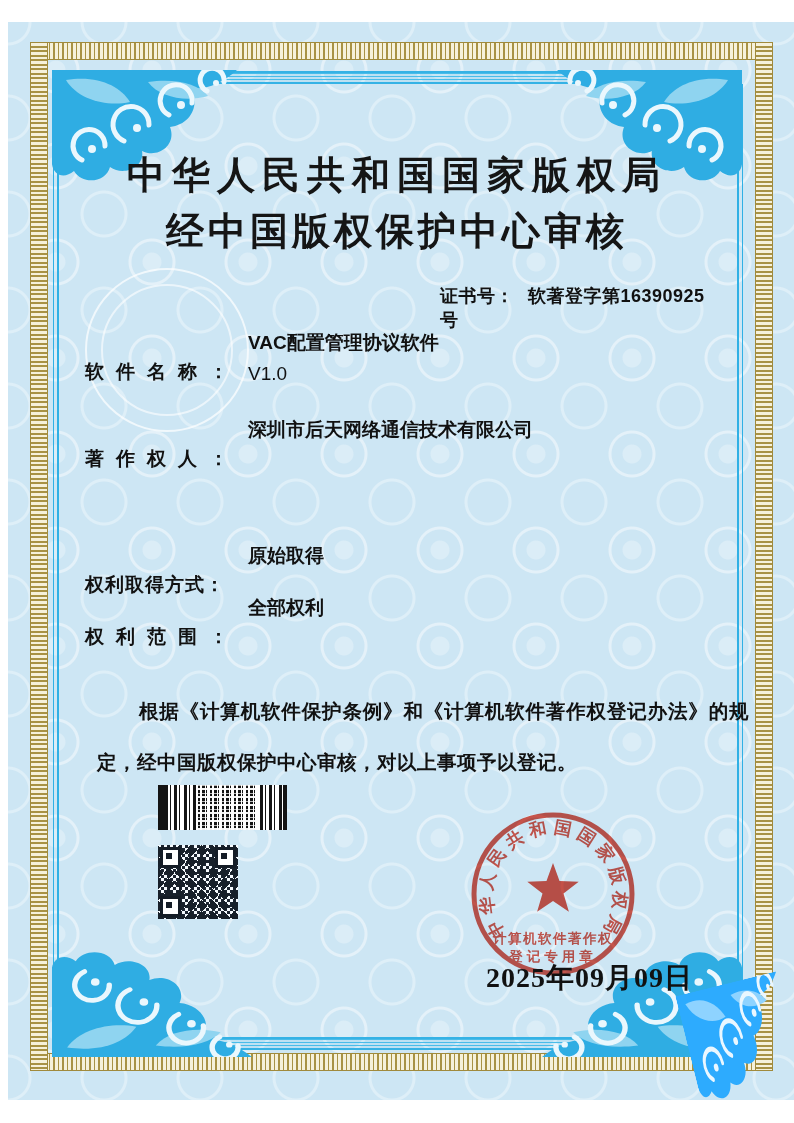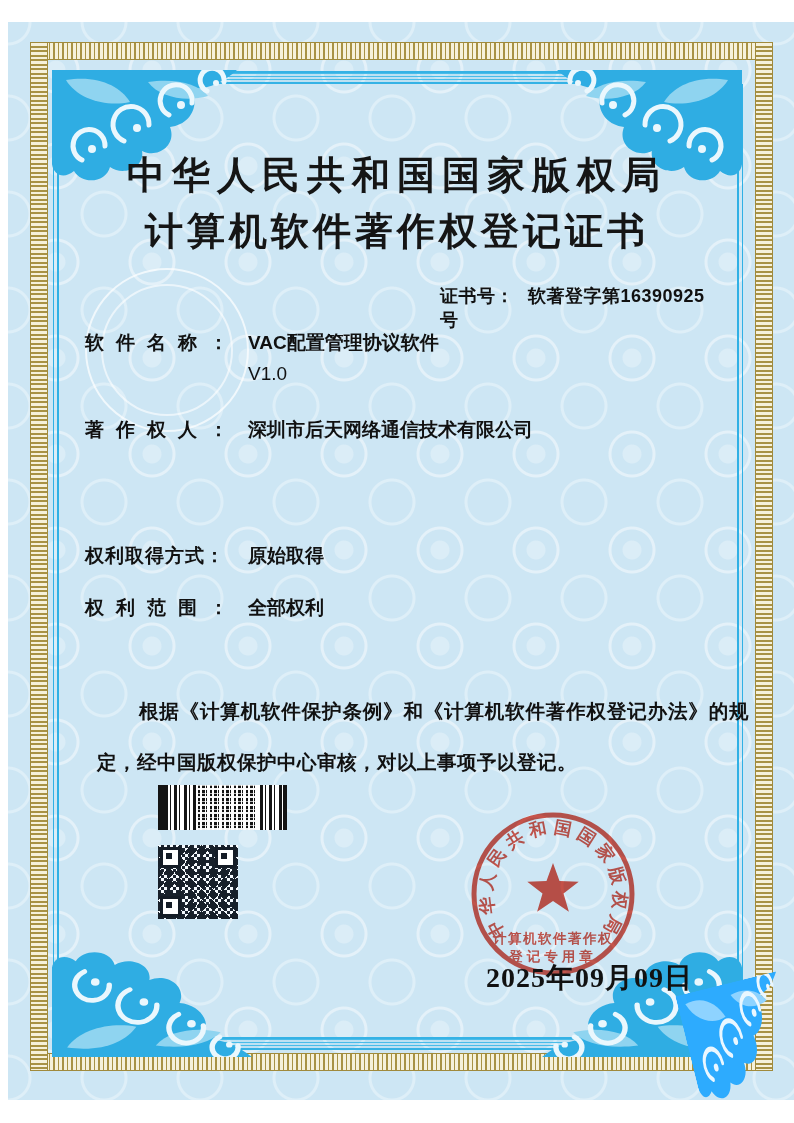--- a/index.html
+++ b/index.html
@@ -54,21 +54,21 @@
   #title1{top:150px;font-size:38px;letter-spacing:7px;}
   #title2{top:206px;font-size:38px;letter-spacing:4px;}
 
   
   #certno{position:absolute;top:284px;left:440px;width:280px;text-align:left;
     font-size:18px;font-weight:700;letter-spacing:.5px;}
   #certno .lbl{margin-right:14px;}
 
   
   .row{position:absolute;left:85px;font-size:19px;font-weight:700;white-space:nowrap;}
-  .row .lbl{display:inline-block;}
+  .row .lbl{display:inline-block;margin-top:29px;}
   .row .val{position:absolute;left:163px;white-space:nowrap;}
   .sp1{letter-spacing:12px;}
   .sp0{letter-spacing:1px;text-align:center;}
   .sp2{letter-spacing:23px;}
   #row0{top:330px;} #row0b{top:363px;left:248px;font-size:19px;font-weight:400;position:absolute;}
   #row1{top:417px;} #row2{top:543px;} #row3{top:595px;} #row4{top:643px;}
 
   
   #statement{position:absolute;left:73px;top:666px;width:652px;
     font-size:19.5px;font-weight:700;line-height:51px;letter-spacing:.5px;
@@ -153,21 +153,21 @@
       <use href="#flourish"></use>
     </svg>
   <svg class="flourish fl-br" style="left:542px;top:945px" width="200" height="112" viewBox="0 0 185 118" preserveAspectRatio="none">
       <use href="#flourish"></use>
     </svg>
   <svg id="wave-br" viewBox="0 0 185 118" preserveAspectRatio="none">
       <use href="#flourish"></use>
     </svg>
 
   <div class="title" id="title1">中华人民共和国国家版权局</div>
-  <div class="title" id="title2">计算机软件著作权登记证书</div>
+  <div class="title" id="title2">经中国版权保护中心审核</div>
 
   <div id="certno">
     <span class="lbl">证书号：</span><span>软著登字第16390925号</span>
   </div>
 
   <div class="row" id="row0">
     <span class="lbl sp1">软件名称：</span>
     <span class="val">VAC配置管理协议软件</span>
   </div>
   <div id="row0b">V1.0</div>

